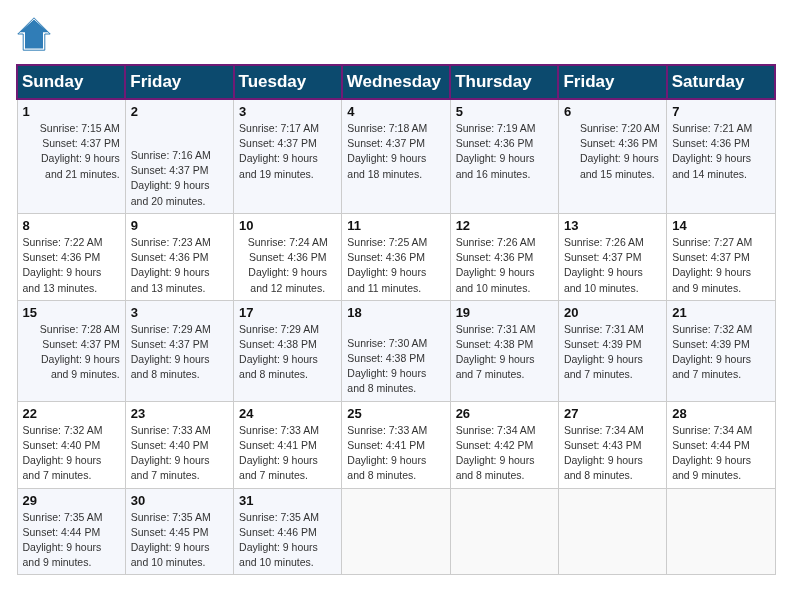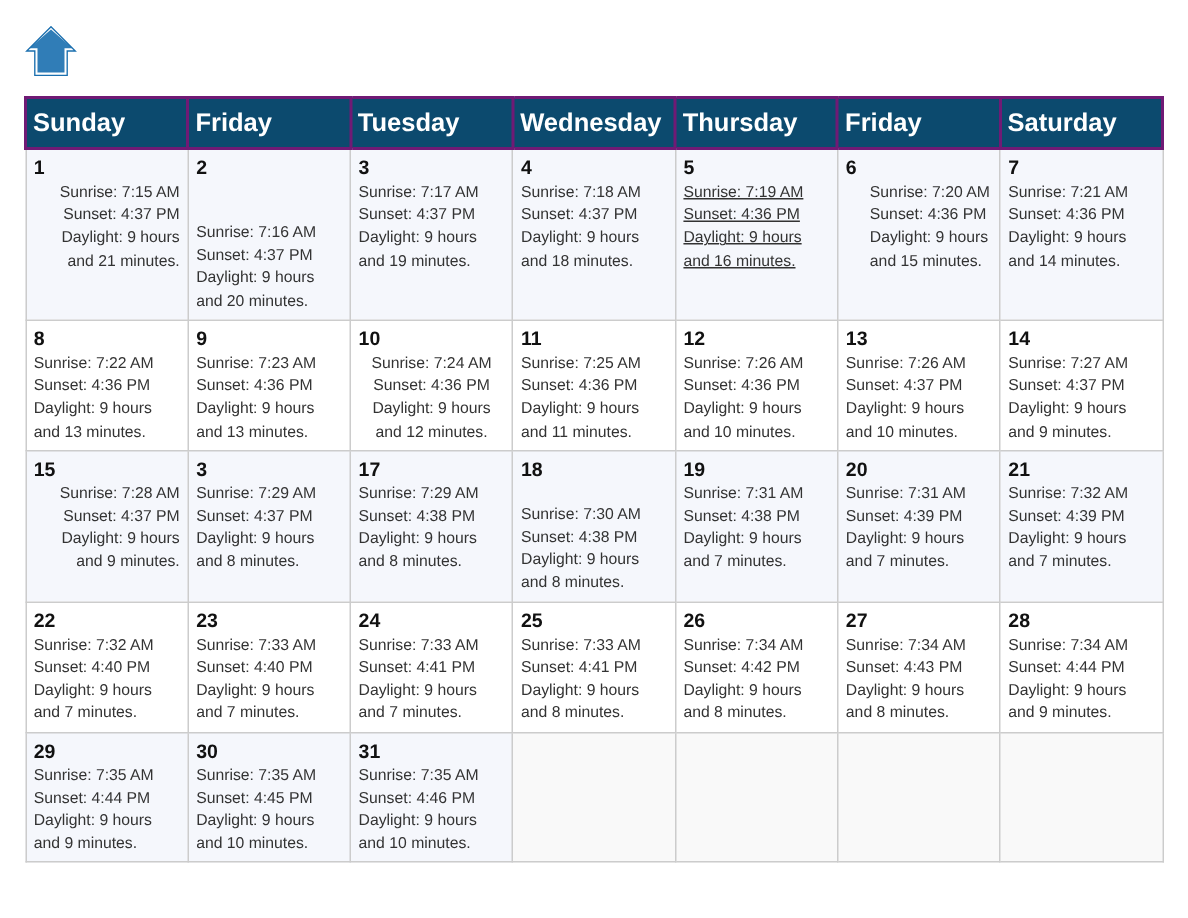--- a/index.html
+++ b/index.html
@@ -147,21 +147,21 @@
         </td>
         <td>
           <span class="day-number">4</span>
           <div class="day-info" style="white-space: pre-line;">Sunrise: 7:18 AM
 Sunset: 4:37 PM
 Daylight: 9 hours
 and 18 minutes.</div>
         </td>
         <td>
           <span class="day-number">5</span>
-          <div class="day-info" style="white-space: pre-line; text-decoration: underline;">Sunrise: 7:19 AM
+          <div class="day-info" style="white-space: pre-line;">Sunrise: 7:19 AM
 Sunset: 4:36 PM
 Daylight: 9 hours
 and 16 minutes.</div>
         </td>
         <td>
           <span class="day-number">6</span>
           <div class="day-info" style="white-space: pre-line; margin-left: 16px;">Sunrise: 7:20 AM
 Sunset: 4:36 PM
 Daylight: 9 hours
 and 15 minutes.</div>

